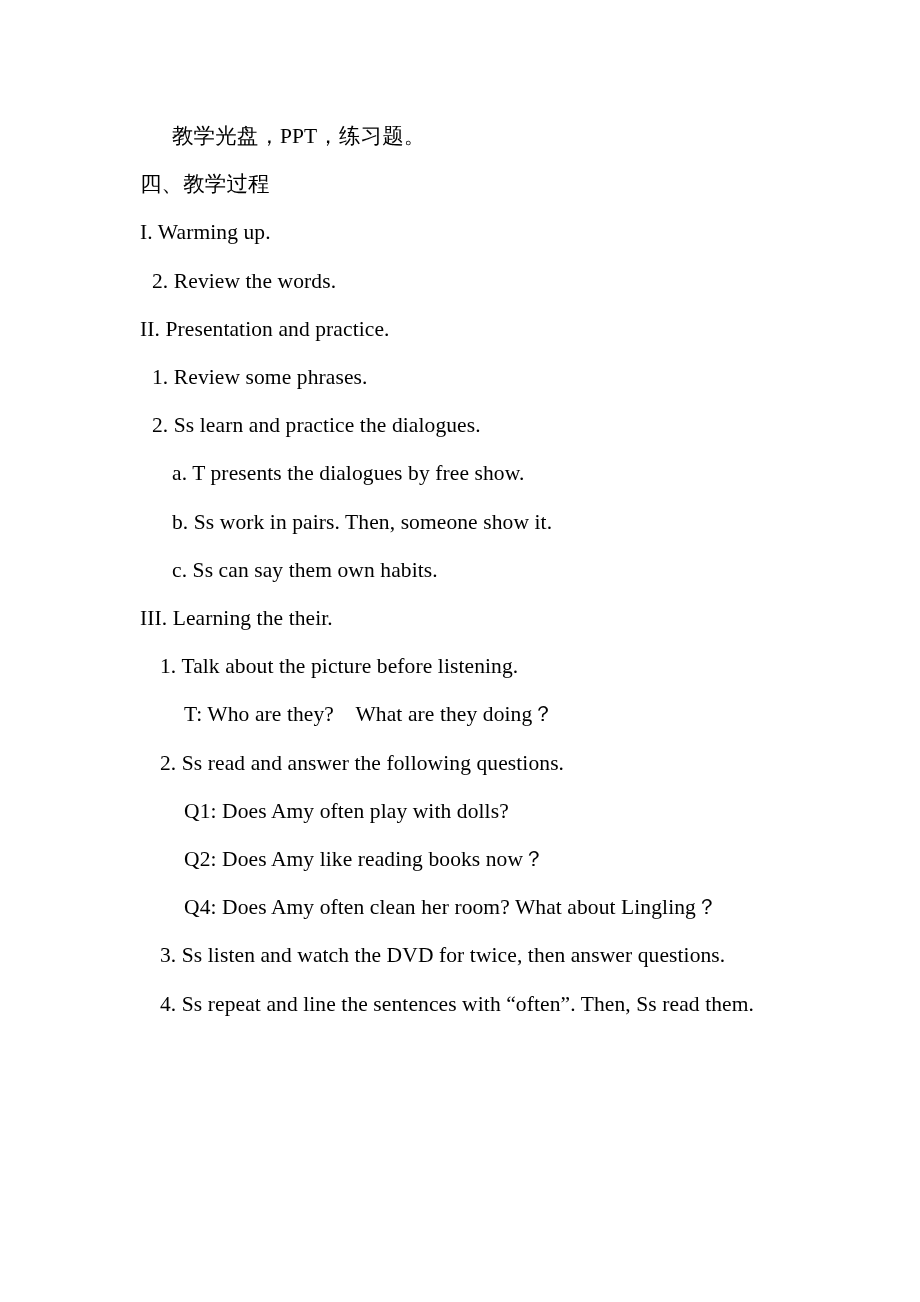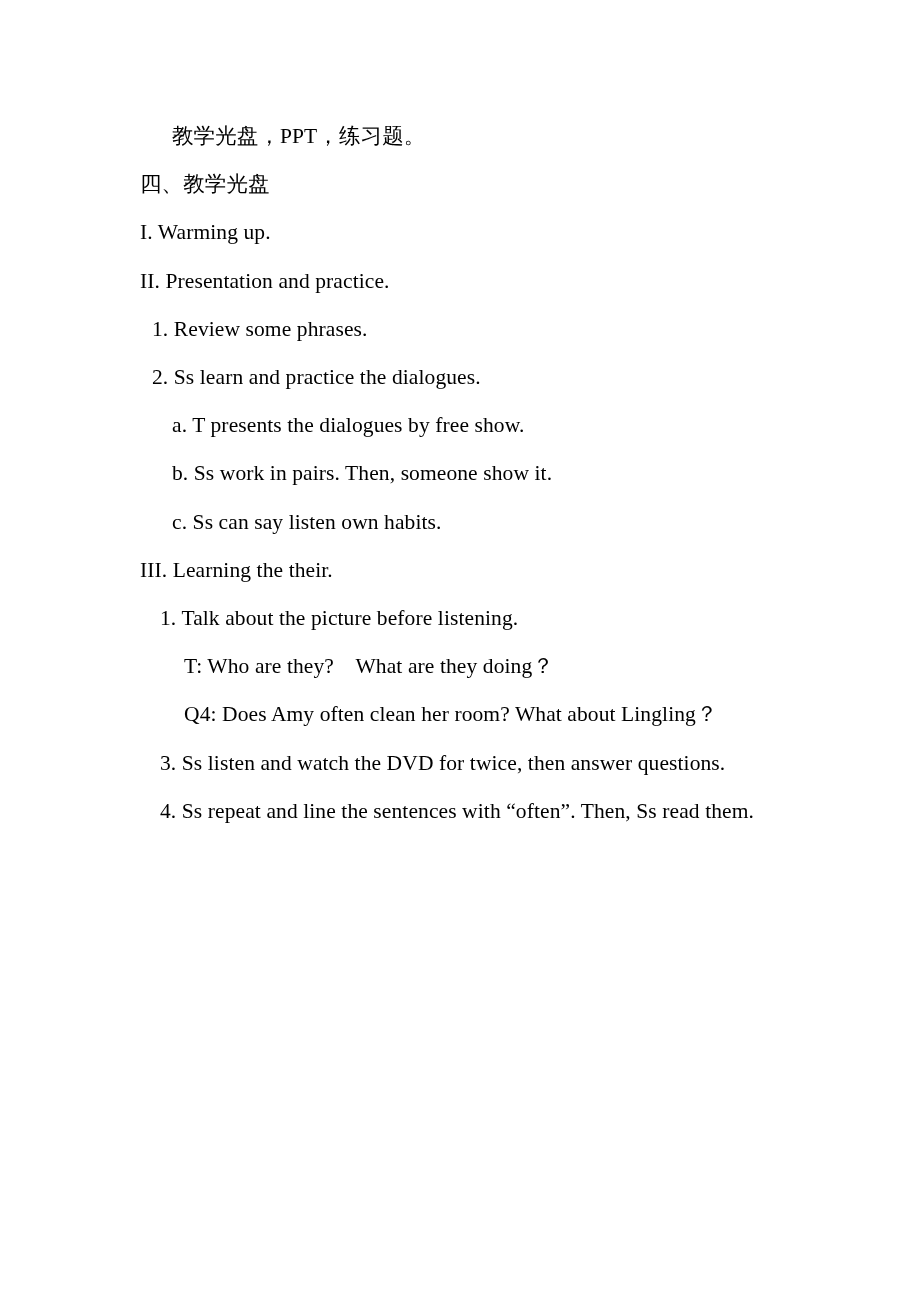--- a/index.html
+++ b/index.html
@@ -32,27 +32,31 @@
   .ind-1 { padding-left: 12px; }
   .ind-2 { padding-left: 20px; }
   .ind-3 { padding-left: 32px; }
   .ind-4 { padding-left: 44px; }
 </style>
 </head>
 <body>
 
 <div class="page">
   <p class="ind-3">教学光盘，PPT，练习题。</p>
-  <p class="ind-0">四、教学光盘</p>
+  <p class="ind-0">四、教学过程</p>
   <p class="ind-0">I. Warming up.</p>
+  <p class="ind-1">2. Review the words.</p>
   <p class="ind-0">II. Presentation and practice.</p>
   <p class="ind-1">1. Review some phrases.</p>
   <p class="ind-1">2. Ss learn and practice the dialogues.</p>
   <p class="ind-3">a. T presents the dialogues by free show.</p>
   <p class="ind-3">b. Ss work in pairs. Then, someone show it.</p>
-  <p class="ind-3">c. Ss can say listen own habits.</p>
+  <p class="ind-3">c. Ss can say them own habits.</p>
   <p class="ind-0">III. Learning the their.</p>
   <p class="ind-2">1. Talk about the picture before listening.</p>
   <p class="ind-4">T: Who are they?    What are they doing？</p>
+  <p class="ind-2">2. Ss read and answer the following questions.</p>
+  <p class="ind-4">Q1: Does Amy often play with dolls?</p>
+  <p class="ind-4">Q2: Does Amy like reading books now？</p>
   <p class="ind-4">Q4: Does Amy often clean her room? What about Lingling？</p>
   <p class="ind-2">3. Ss listen and watch the DVD for twice, then answer questions.</p>
   <p class="ind-2">4. Ss repeat and line the sentences with “often”. Then, Ss read them.</p>
 </div>
 
 </body></html>

